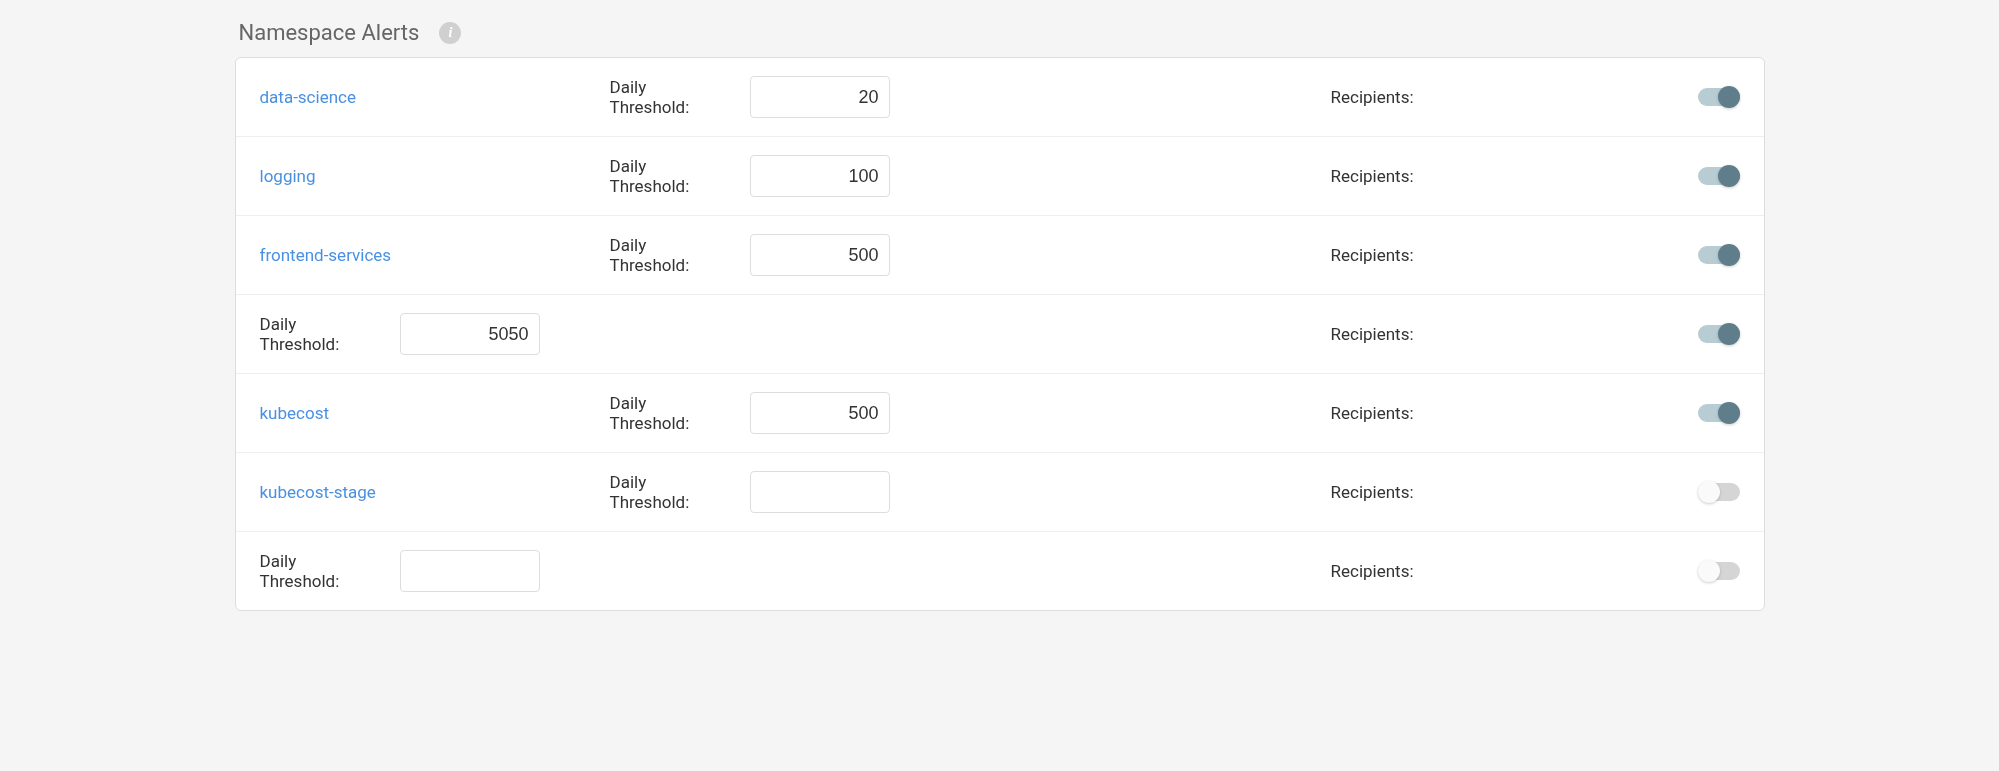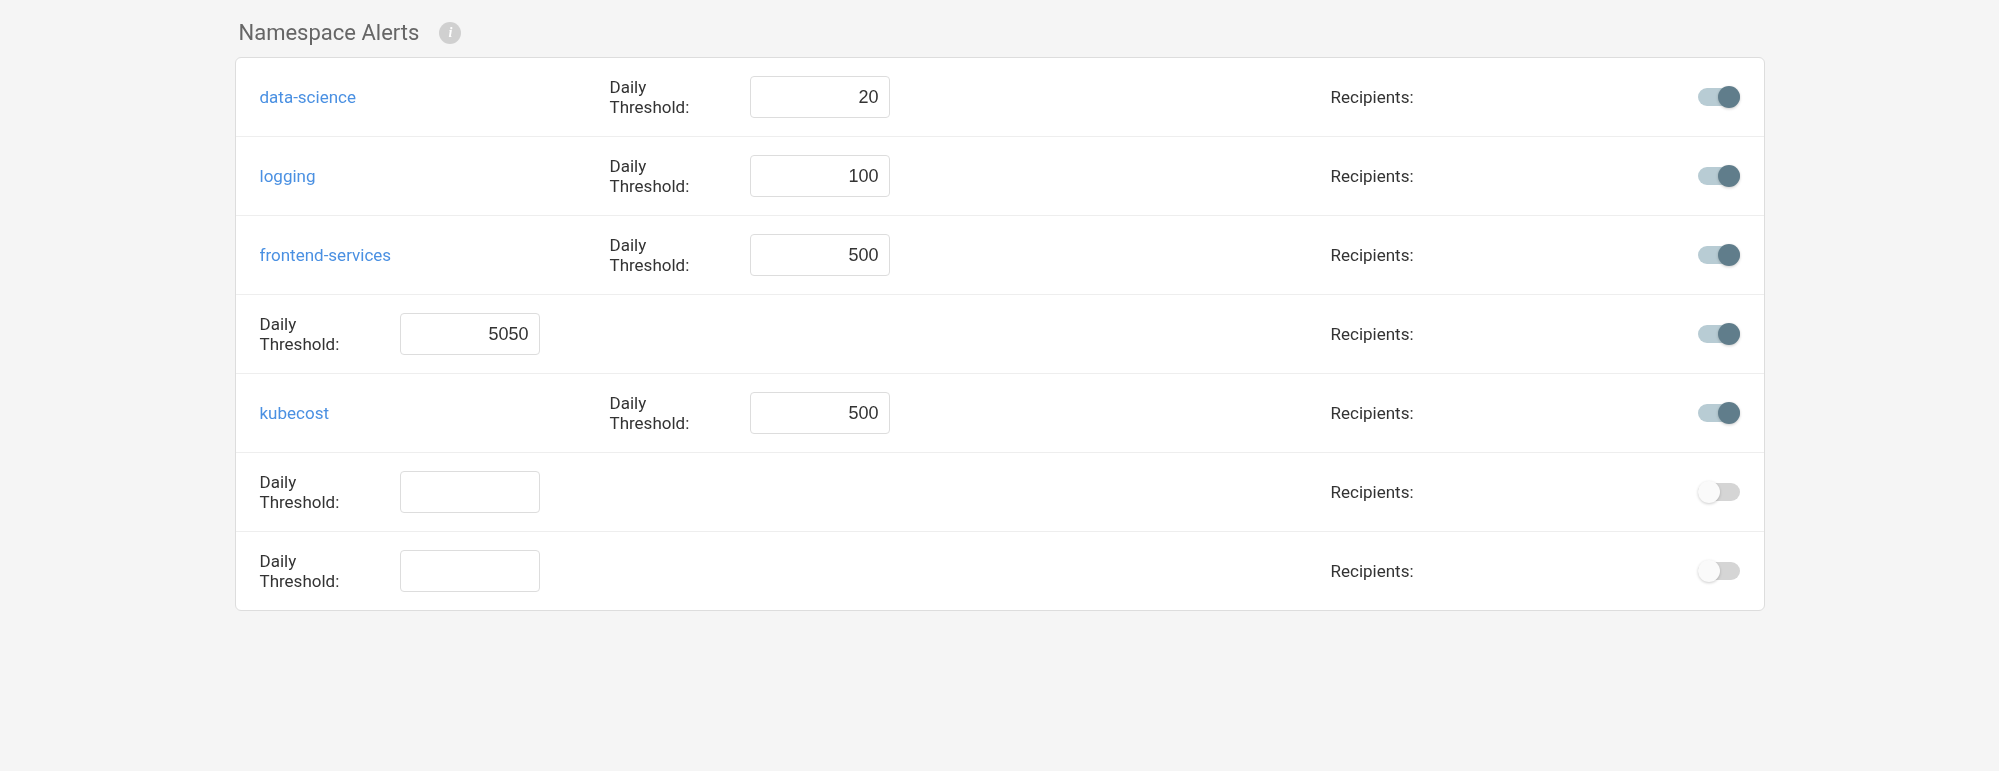--- a/index.html
+++ b/index.html
@@ -270,20 +270,23 @@
       </div>
       <div class="toggle-col">
         <div class="toggle on">
           <div class="toggle-track"></div>
           <div class="toggle-thumb"></div>
         </div>
       </div>
     </div>
 
     <div class="alert-row">
+      <div class="namespace-col">
+        <a class="namespace-link">kubecost-stage</a>
+      </div>
       <div class="threshold-col">
         <span class="threshold-label">Daily Threshold:</span>
         <input class="threshold-input" type="text" value="" style="">
       </div>
       <div class="spacer-col"></div>
       <div class="recipients-col">
         <span class="recipients-label">Recipients:</span>
       </div>
       <div class="toggle-col">
         <div class="toggle off">

